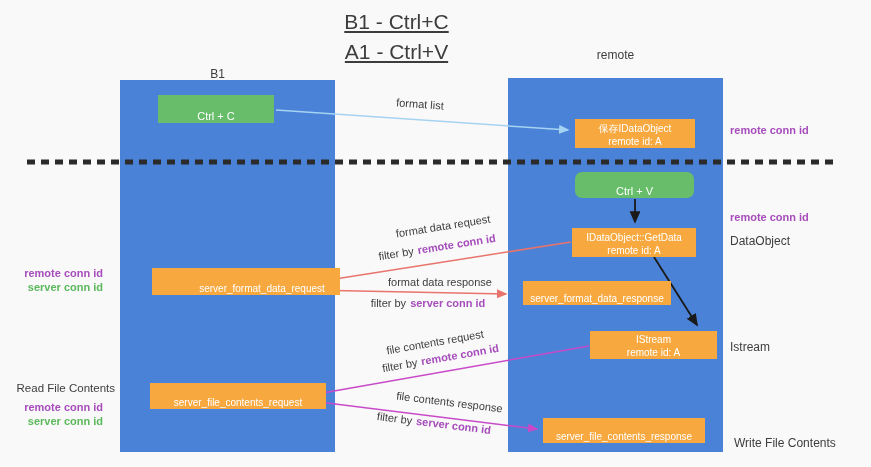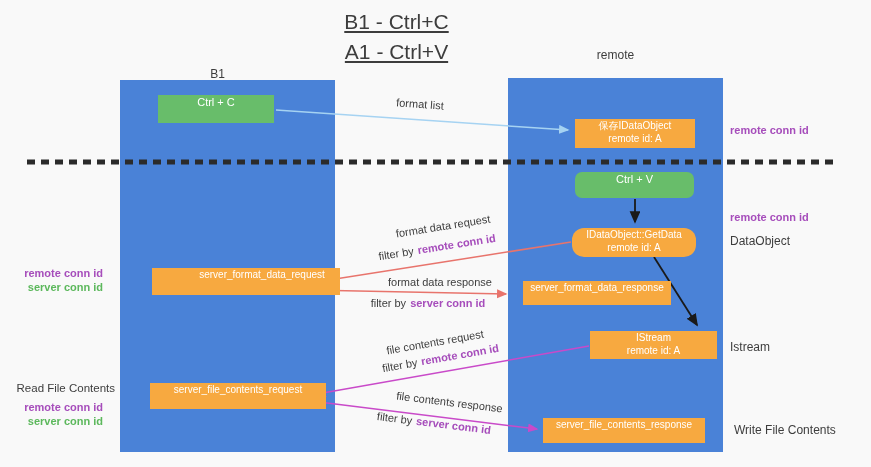--- a/index.html
+++ b/index.html
@@ -9,21 +9,21 @@
   }
   .title{
     position:absolute;left:0;top:8;width:793px;text-align:center;
     font-size:21px;line-height:1.45;color:#3d3d3d;top:7px;text-decoration:underline;
   }
   .lane{position:absolute;background:#4a82d7;}
   .lane-header{
     position:absolute;text-align:center;font-size:12px;line-height:1.25;color:#3d3d3d;
   }
   .box{
-    position:absolute;display:flex;flex-direction:column;align-items:center;justify-content:flex-start;
+    position:absolute;display:flex;flex-direction:column;align-items:center;justify-content:flex-end;
     color:#fff;text-align:center;line-height:1.3;
   }
   .box.green{background:#68bd6a;font-size:11px;}
   .box.orange{background:#f7a940;font-size:10px;}
   .box .l1,.box .l2{display:block;}
   .single{font-size:10.5px;}
   .side-label{position:absolute;font-size:12px;color:#3d3d3d;white-space:nowrap;}
   .purple{color:#a64dbb;font-weight:bold;}
   .greentxt{color:#5cb85c;font-weight:bold;}
   .small{font-size:11px;}
@@ -86,21 +86,21 @@
 
   <div class="box orange" style="left:575px;top:119px;width:120px;height:29px;">
     <span class="l1">保存IDataObject</span>
     <span class="l2">remote id: A</span>
   </div>
 
   <div class="box green" style="left:575px;top:172px;width:119px;height:26px;border-radius:7px;">
     <span>Ctrl + V</span>
   </div>
 
-  <div class="box orange" style="left:572px;top:228px;width:124px;height:29px;border-radius:12px;">
+  <div class="box orange" style="left:572px;top:228px;width:124px;height:29px;">
     <span class="l1">IDataObject::GetData</span>
     <span class="l2">remote id: A</span>
   </div>
 
   <div class="box orange single" style="left:152px;top:268px;width:156px;height:27px;padding-left:32px;">
     <span>server_format_data_request</span>
   </div>
 
   <div class="box orange single" style="left:523px;top:281px;width:148px;height:24px;">
     <span>server_format_data_response</span>
@@ -116,21 +116,21 @@
   </div>
 
   <div class="box orange single" style="left:543px;top:418px;width:162px;height:25px;">
     <span>server_file_contents_response</span>
   </div>
 
   <div class="side-label purple small" style="left:730px;top:124px;">remote conn id</div>
   <div class="side-label purple small" style="left:730px;top:211px;">remote conn id</div>
   <div class="side-label" style="left:730px;top:234px;">DataObject</div>
   <div class="side-label" style="left:730px;top:340px;">Istream</div>
-  <div class="side-label" style="left:734px;top:423px;">Write File Contents</div>
+  <div class="side-label" style="left:734px;top:436px;">Write File Contents</div>
 
   <div class="left-stack" style="left:0px;top:266px;width:103px;">
     <div class="purple">remote conn id</div>
     <div class="greentxt">server conn id</div>
   </div>
   <div class="left-stack" style="left:0px;top:381px;width:115px;font-size:11.5px;color:#3d3d3d;">Read File Contents</div>
   <div class="left-stack" style="left:0px;top:400px;width:103px;">
     <div class="purple">remote conn id</div>
     <div class="greentxt">server conn id</div>
   </div>

